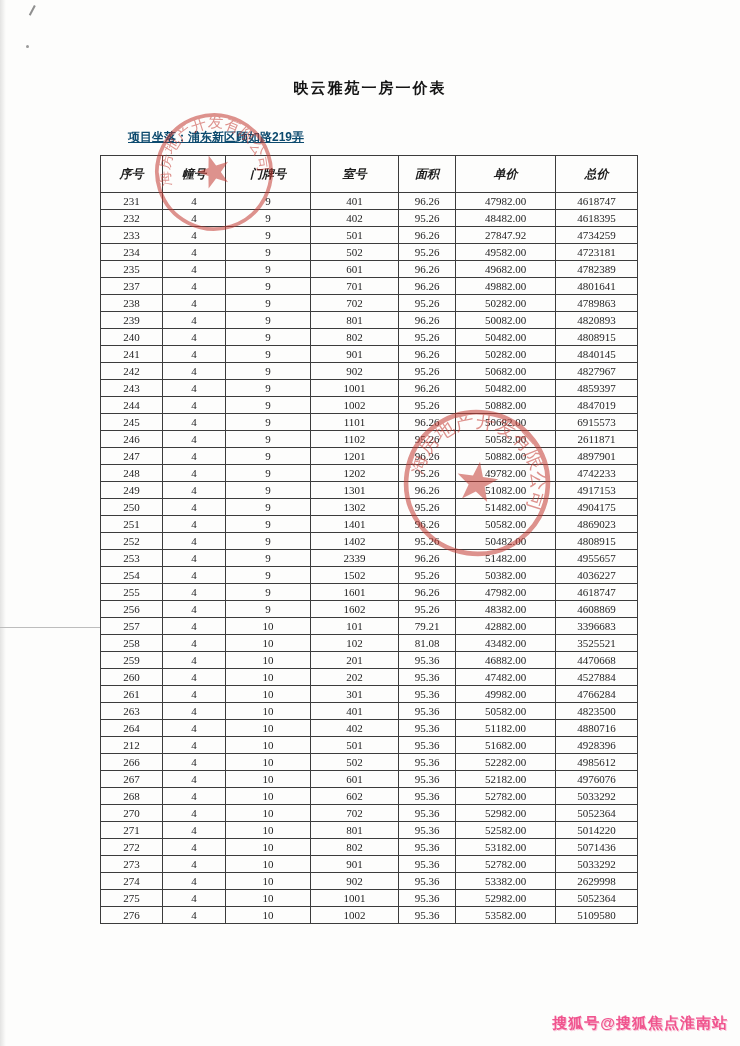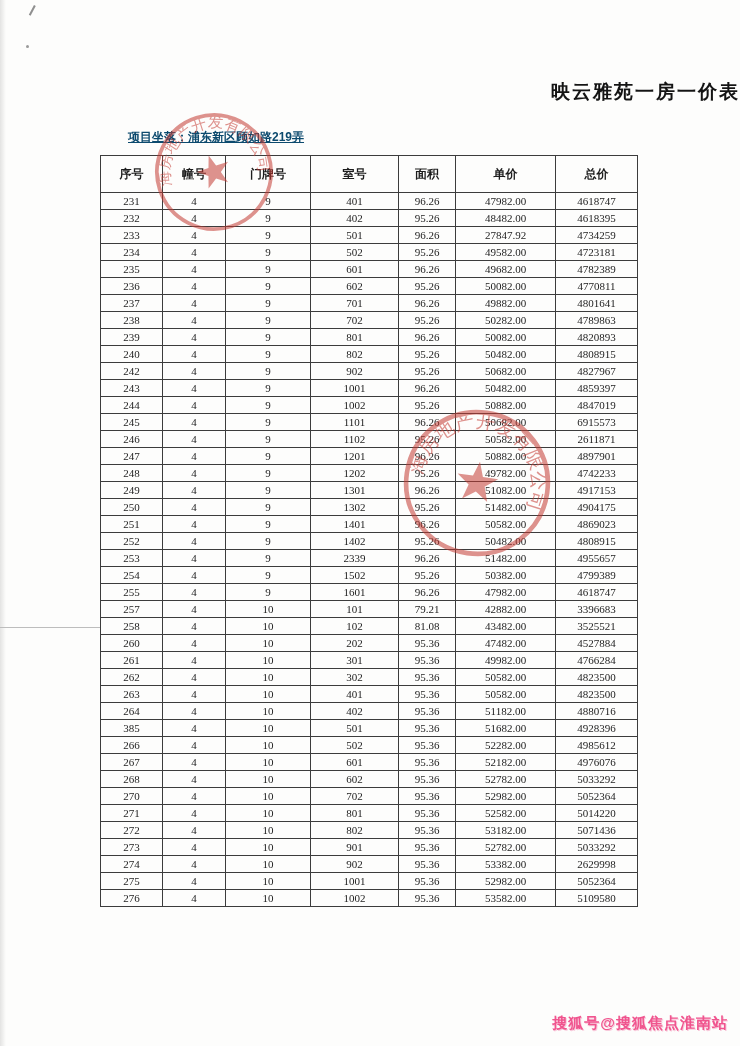--- a/index.html
+++ b/index.html
@@ -21,40 +21,40 @@
   .mark-2 {
     position:absolute; left:26px; top:45px; width:3px; height:3px;
     background:#9a9a9a; border-radius:50%;
   }
   .scan-line {
     position:absolute; left:0; top:627px; width:100px; height:1px;
     background:#bdbdbd;
   }
   .doc-title {
     position:absolute; top:79px; left:0; width:100%;
-    text-align:right; font-family:Liberation Serif, serif;
-    font-weight:bold; font-size:19px; color:#141414; letter-spacing:2px;
+    text-align:center; font-family:Liberation Serif, serif;
+    font-weight:bold; font-size:15px; color:#141414; letter-spacing:2px;
   }
   .location-line {
     position:absolute; top:129px; left:100px;
     font-family:"Liberation Sans", sans-serif;
     font-size:12px; font-weight:bold; color:#0c4a6e;
     text-decoration:underline;
     margin-left:28px;
   }
   table.price-table {
     position:absolute; top:155px; left:100px; width:537px;
     border-collapse:collapse; table-layout:fixed;
   }
   .price-table th, .price-table td {
     border:1px solid #3c3c3c; text-align:center; color:#1d1d1d;
     overflow:hidden; white-space:nowrap; padding:0;
   }
   .price-table th {
-    height:37px; font-size:12px; font-weight:bold; background:transparent;
+    height:37px; font-size:12px; font-weight:bold; background:transparent;font-style:italic;
   }
   .price-table td { height:17px; font-size:11px; }
   .stamp { position:absolute; opacity:0.55; pointer-events:none; }
   .stamp svg { width:100%; height:100%; display:block; }
   .stamp-a { left:152px; top:110px; width:124px; height:124px; transform:rotate(-18deg); }
   .stamp-b { left:400px; top:406px; width:154px; height:154px; transform:rotate(8deg); }
   .watermark {
     position:absolute; right:12px; bottom:13px;
     font-family:"Liberation Sans", sans-serif;
     font-size:15px; font-weight:bold; color:#f0548e;
@@ -137,29 +137,20 @@
         <tr>
           <td>235</td>
           <td>4</td>
           <td>9</td>
           <td>601</td>
           <td>96.26</td>
           <td>49682.00</td>
           <td>4782389</td>
         </tr>
         <tr>
-          <td>236</td>
-          <td>4</td>
-          <td>9</td>
-          <td>602</td>
-          <td>95.26</td>
-          <td>50082.00</td>
-          <td>4770811</td>
-        </tr>
-        <tr>
           <td>237</td>
           <td>4</td>
           <td>9</td>
           <td>701</td>
           <td>96.26</td>
           <td>49882.00</td>
           <td>4801641</td>
         </tr>
         <tr>
           <td>238</td>
@@ -182,20 +173,29 @@
         <tr>
           <td>240</td>
           <td>4</td>
           <td>9</td>
           <td>802</td>
           <td>95.26</td>
           <td>50482.00</td>
           <td>4808915</td>
         </tr>
         <tr>
+          <td>241</td>
+          <td>4</td>
+          <td>9</td>
+          <td>901</td>
+          <td>96.26</td>
+          <td>50282.00</td>
+          <td>4840145</td>
+        </tr>
+        <tr>
           <td>242</td>
           <td>4</td>
           <td>9</td>
           <td>902</td>
           <td>95.26</td>
           <td>50682.00</td>
           <td>4827967</td>
         </tr>
         <tr>
           <td>243</td>
@@ -296,96 +296,105 @@
           <td>51482.00</td>
           <td>4955657</td>
         </tr>
         <tr>
           <td>254</td>
           <td>4</td>
           <td>9</td>
           <td>1502</td>
           <td>95.26</td>
           <td>50382.00</td>
-          <td>4799389</td>
+          <td>4036227</td>
         </tr>
         <tr>
           <td>255</td>
           <td>4</td>
           <td>9</td>
           <td>1601</td>
           <td>96.26</td>
           <td>47982.00</td>
           <td>4618747</td>
+        </tr>
+        <tr>
+          <td>256</td>
+          <td>4</td>
+          <td>9</td>
+          <td>1602</td>
+          <td>95.26</td>
+          <td>48382.00</td>
+          <td>4608869</td>
         </tr>
         <tr>
           <td>257</td>
           <td>4</td>
           <td>10</td>
           <td>101</td>
           <td>79.21</td>
           <td>42882.00</td>
           <td>3396683</td>
         </tr>
         <tr>
           <td>258</td>
           <td>4</td>
           <td>10</td>
           <td>102</td>
           <td>81.08</td>
           <td>43482.00</td>
           <td>3525521</td>
         </tr>
         <tr>
+          <td>259</td>
+          <td>4</td>
+          <td>10</td>
+          <td>201</td>
+          <td>95.36</td>
+          <td>46882.00</td>
+          <td>4470668</td>
+        </tr>
+        <tr>
           <td>260</td>
           <td>4</td>
           <td>10</td>
           <td>202</td>
           <td>95.36</td>
           <td>47482.00</td>
           <td>4527884</td>
         </tr>
         <tr>
           <td>261</td>
           <td>4</td>
           <td>10</td>
           <td>301</td>
           <td>95.36</td>
           <td>49982.00</td>
           <td>4766284</td>
         </tr>
         <tr>
-          <td>262</td>
-          <td>4</td>
-          <td>10</td>
-          <td>302</td>
+          <td>263</td>
+          <td>4</td>
+          <td>10</td>
+          <td>401</td>
           <td>95.36</td>
           <td>50582.00</td>
           <td>4823500</td>
         </tr>
         <tr>
-          <td>263</td>
-          <td>4</td>
-          <td>10</td>
-          <td>401</td>
-          <td>95.36</td>
-          <td>50582.00</td>
-          <td>4823500</td>
-        </tr>
-        <tr>
           <td>264</td>
           <td>4</td>
           <td>10</td>
           <td>402</td>
           <td>95.36</td>
           <td>51182.00</td>
           <td>4880716</td>
         </tr>
         <tr>
-          <td>385</td>
+          <td>212</td>
           <td>4</td>
           <td>10</td>
           <td>501</td>
           <td>95.36</td>
           <td>51682.00</td>
           <td>4928396</td>
         </tr>
         <tr>
           <td>266</td>
           <td>4</td>

